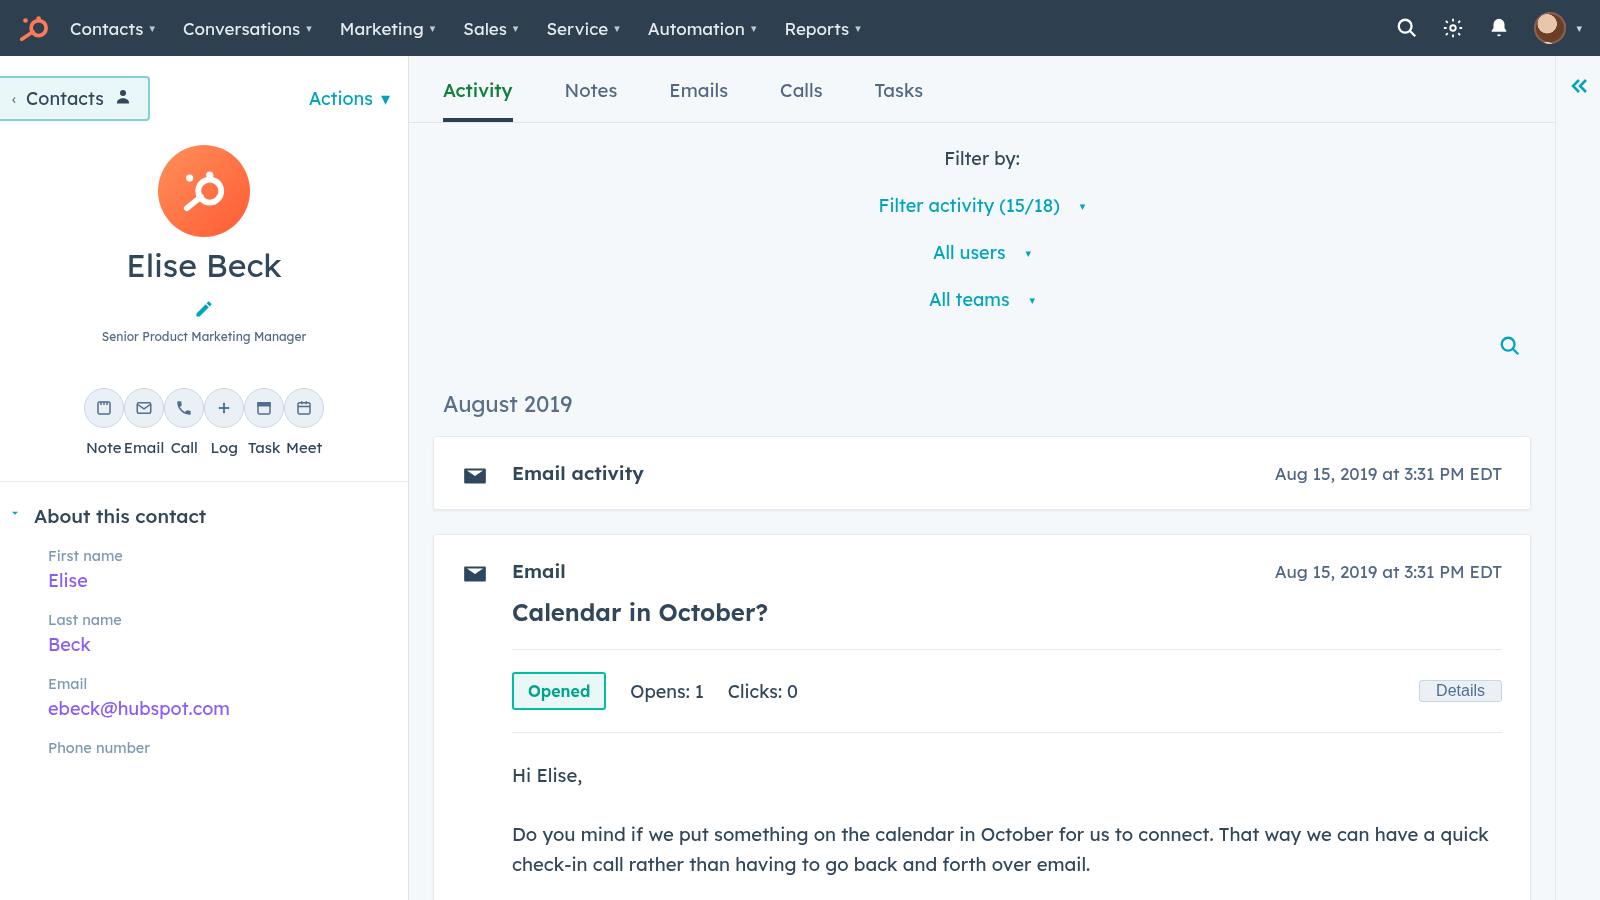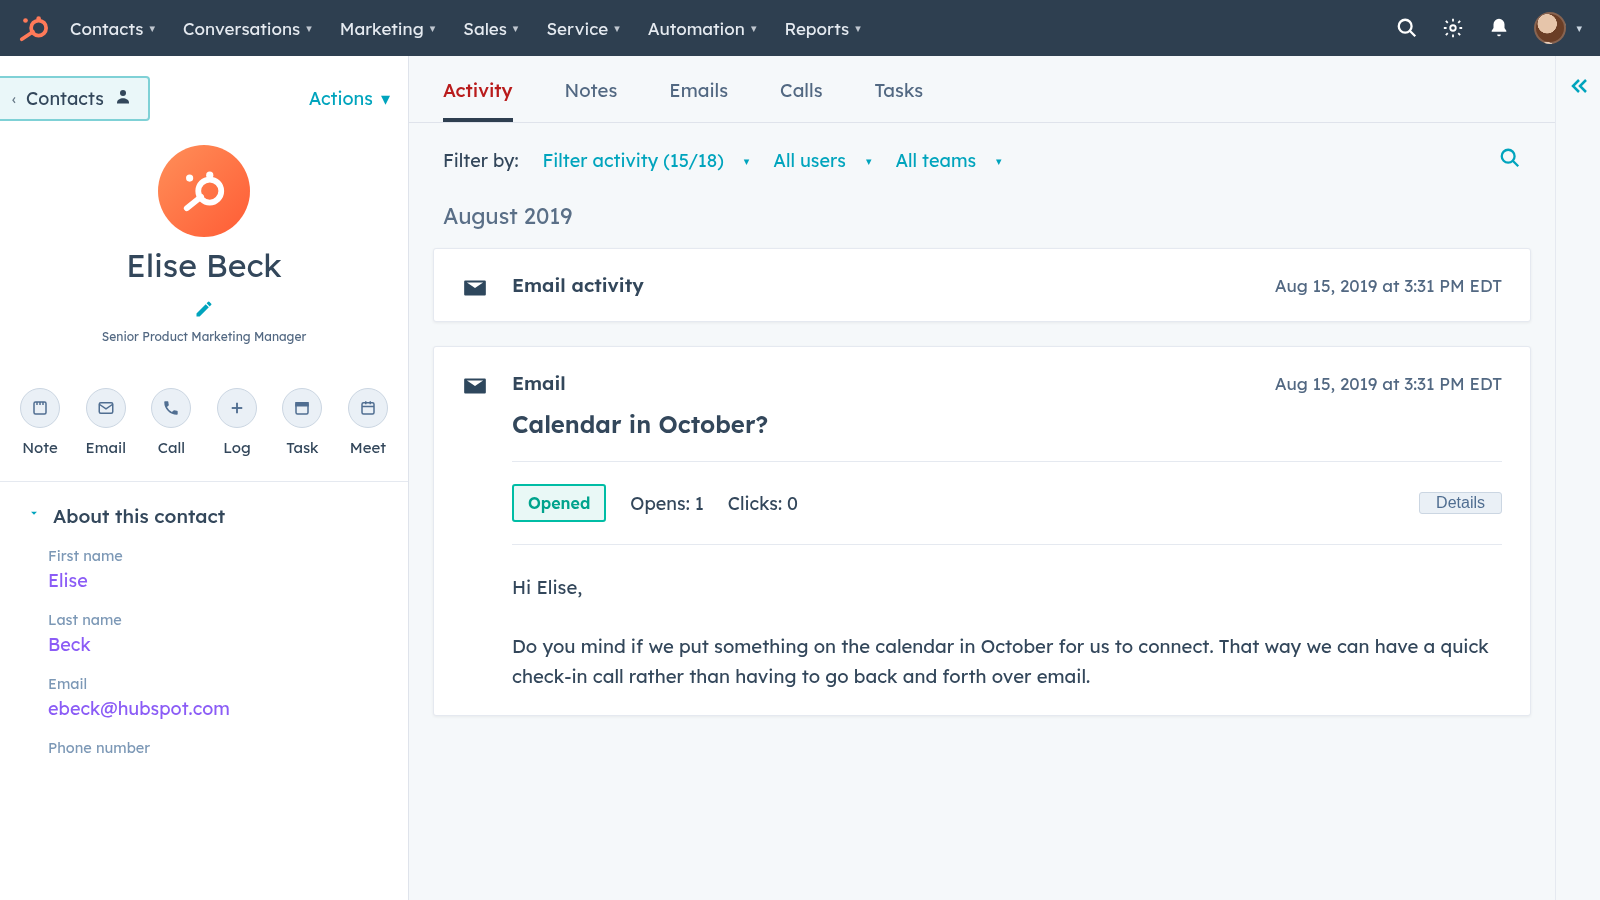--- a/index.html
+++ b/index.html
@@ -24,43 +24,43 @@
 .actions-link { color: #00a4bd; font-size: 18px; display: flex; align-items: flex-end; gap: 8px; cursor: pointer; }
 .actions-link .caret { color: #00a4bd; }
 
 .profile { text-align: center; padding: 18px 20px 26px; }
 .profile .big-avatar { width: 92px; height: 92px; border-radius: 50%; background: linear-gradient(135deg, #ff8f59, #ff5c35); margin: 0 auto 8px; display: flex; align-items: center; justify-content: center; }
 .profile .name-row { display: flex; align-items: center; justify-content: center; gap: 14px; flex-direction: column; }
 .profile h1 { font-size: 32px; font-weight: 400; color: #33475b; }
 .profile .edit { color: #00a4bd; }
 .profile .subtitle { font-size: 12px; color: #526882; margin-top: 6px; }
 
-.action-row { display: flex; justify-content: space-between; padding: 18px 20px 24px; }
+.action-row { display: flex; justify-content: center; padding: 18px 20px 24px; }
 .action-btn { display: flex; flex-direction: column; align-items: center; gap: 10px; cursor: pointer; }
 .action-circle { width: 40px; height: 40px; border-radius: 50%; border: 1px solid #cbd6e2; background: #eaf0f6; display: flex; align-items: center; justify-content: center; color: #506e91; }
 .action-btn .lbl { font-size: 15px; color: #33475b; }
 
 .divider { height: 1px; background: #e5e9f0; }
-.section-head { display: flex; align-items: flex-start; gap: 12px; padding: 22px 20px 12px 27px; cursor: pointer; }
+.section-head { display: flex; align-items: flex-start; gap: 12px; padding: 22px 20px 12px 8px; cursor: pointer; }
 .section-head .chev { color: #00a4bd; transform: rotate(0deg); }
 .section-head .title { font-size: 19px; color: #33475b; font-weight: 500; }
 .fields { padding: 6px 20px 30px 48px; display: flex; flex-direction: column; gap: 18px; }
 .field-label { font-size: 14.5px; color: #7c98b6; margin-bottom: 4px; }
 .field-value { font-size: 18px; color: #8b5cf6; }
 
 .main { flex: 1; display: flex; background: #f5f8fa; }
 .main-col { flex: 1; border-right: 1px solid #e5e9f0; overflow-y: auto; }
 .collapse-rail { width: 44px; display: flex; justify-content: center; padding-top: 18px; }
 .collapse-rail svg { color: #00a4bd; }
 
 .tabs { display: flex; gap: 52px; padding: 22px 34px 0; border-bottom: 1px solid #dfe3eb; background:#f5f8fa; }
 .tab { font-size: 18.5px; color: #526882; padding-bottom: 20px; cursor: pointer; }
-.tab.active { color: #b91c1c; border-bottom: 4px solid #2e3f50; padding-bottom: 16px; font-weight: 500; }
-
-.filter-row { display: flex; align-items: center; gap: 24px; padding: 24px 34px 10px; font-size: 18px; }
+.tab.active { color: #15803d; border-bottom: 4px solid #2e3f50; padding-bottom: 16px; font-weight: 500; }
+
+.filter-row { display: flex; align-items: center; gap: 24px; padding: 24px 34px 10px; font-size: 18px; flex-direction: column; }
 .filter-row .lbl { color: #33475b; }
 .filter-chip { color: #00a4bd; display: flex; align-items: center; gap: 20px; cursor: pointer; }
 .filter-chip .caret { font-size: 11px; }
 .filter-search { margin-left: auto; color: #00a4bd; font-size: 20px; }
 
 .group-label { padding: 18px 34px 18px; font-size: 22px; color: #5a6f87; }
 
 .card { background: #fff; margin: 0 24px 24px; border-radius: 3px; box-shadow: 0 1px 3px rgba(0,0,0,.06); border: 1px solid #e5e9f0; padding: 24px 28px; }
 .card-head { display: flex; align-items: flex-start; gap: 22px; }
 .card-icon { width: 28px; height: 22px; color: #2e475d; flex-shrink: 0; margin-top: 2px; }

